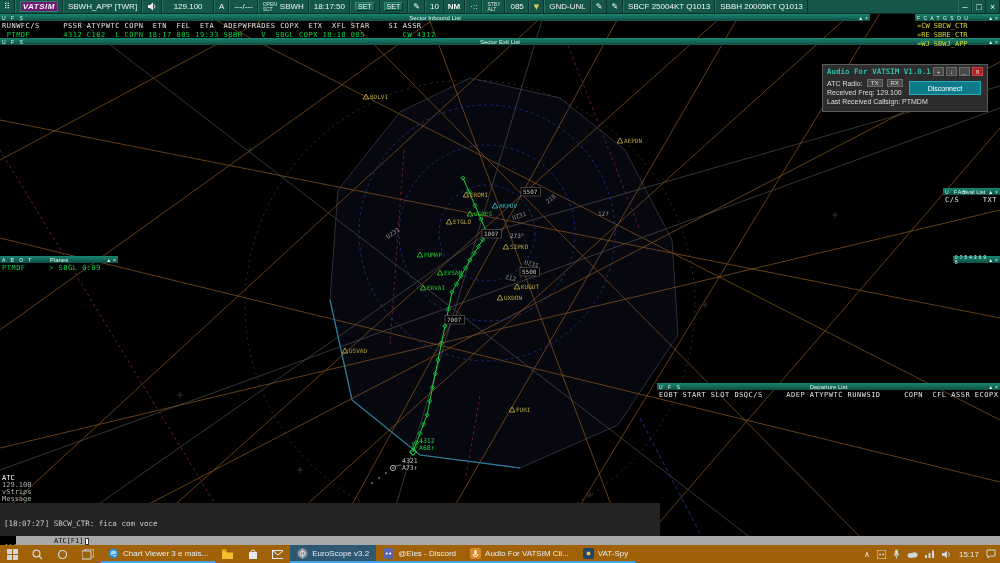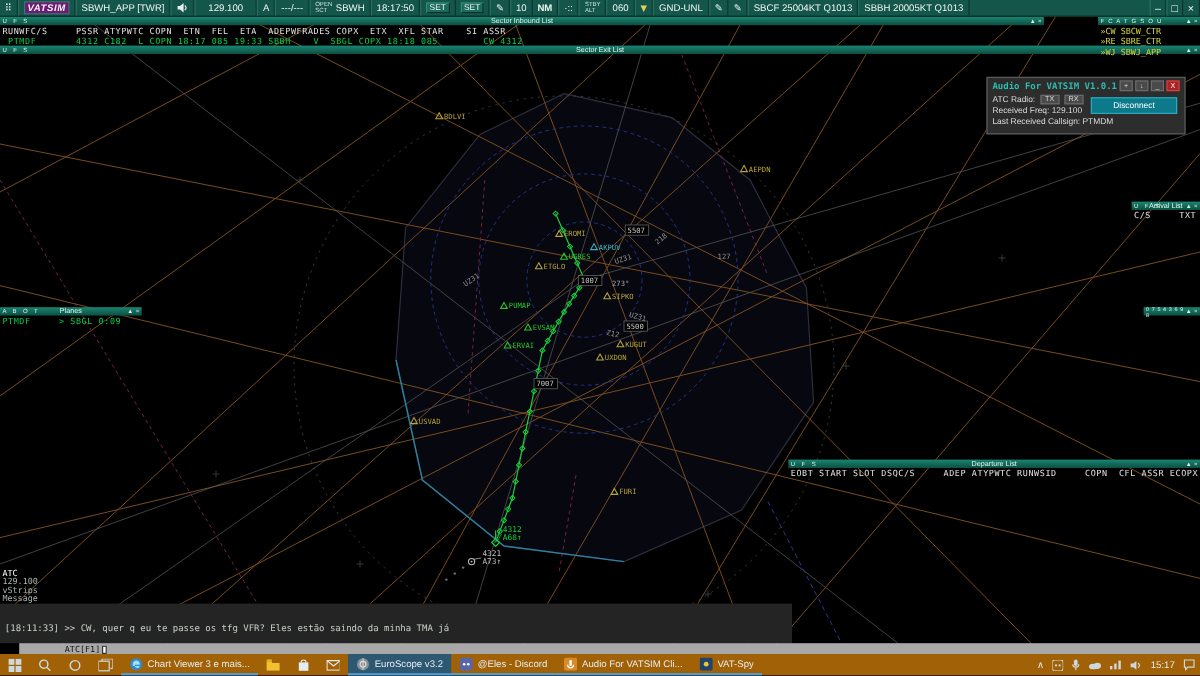--- a/index.html
+++ b/index.html
@@ -226,21 +226,21 @@
     <div class="tc nob">
         <b>NM</b>
       </div>
     <div class="tc">·::</div>
     <div class="tc">
       <span class="stack">
           <span>STBY</span>
           <span>ALT</span>
         </span>
     </div>
-    <div class="tc">060</div>
+    <div class="tc">085</div>
     <div class="tc">
         <span class="glyph" style="color:#e0cf5a;font-size:7px">▼</span>
       </div>
     <div class="tc">GND-UNL</div>
     <div class="tc">
         <span class="glyph">✎</span>
       </div>
     <div class="tc nob">
         <span class="glyph">✎</span>
       </div>
@@ -282,21 +282,21 @@
       <span class="icons">
           <span>▲</span>
           <span>×</span>
         </span>
     </div>
     <div class="crow">»CW SBCW_CTR</div>
     <div class="crow">»RE SBRE_CTR</div>
     <div class="crow">»WJ SBWJ_APP</div>
   </div>
 
-  <div class="panel" style="left:943px;top:168px;width:57px">
+  <div class="panel" style="left:943px;top:188px;width:57px">
     <div class="tb">
       <span class="ltrs">U F S</span>
       <span class="ttl">Arrival List</span>
       <span class="icons">
           <span>▲</span>
           <span>×</span>
         </span>
     </div>
     <div class="hd">C/S     TXT</div>
   </div>
@@ -354,20 +354,21 @@
   </div>
 
   <div id="chat-tabs">
     <div class="sel">ATC</div>
     <div>129.100</div>
     <div>vStrips</div>
     <div>Message</div>
   </div>
 
   <div id="chat">
+    <div>[18:07:27] SBCW_CTR: fica com voce</div>
     <div>[18:11:33] &gt;&gt; CW, quer q eu te passe os tfg VFR? Eles estão saindo da minha TMA já</div>
     
     
   </div>
 
   <div id="cmdbar">
     <div id="cmdinput">
       <span>ATC[F1]</span>
         <span class="cursor"></span>
     </div>

